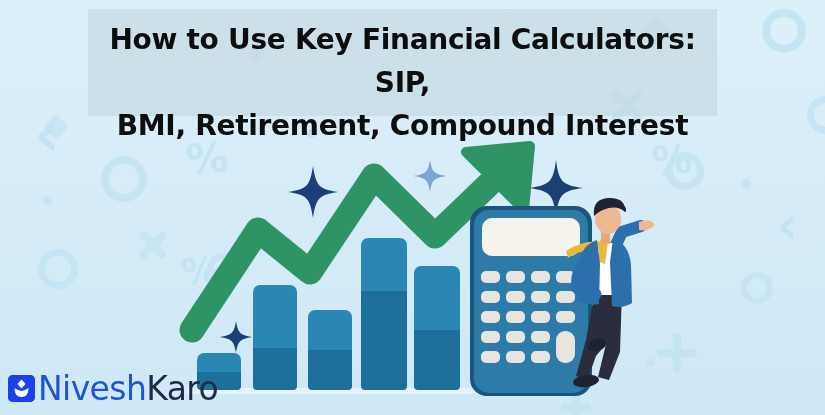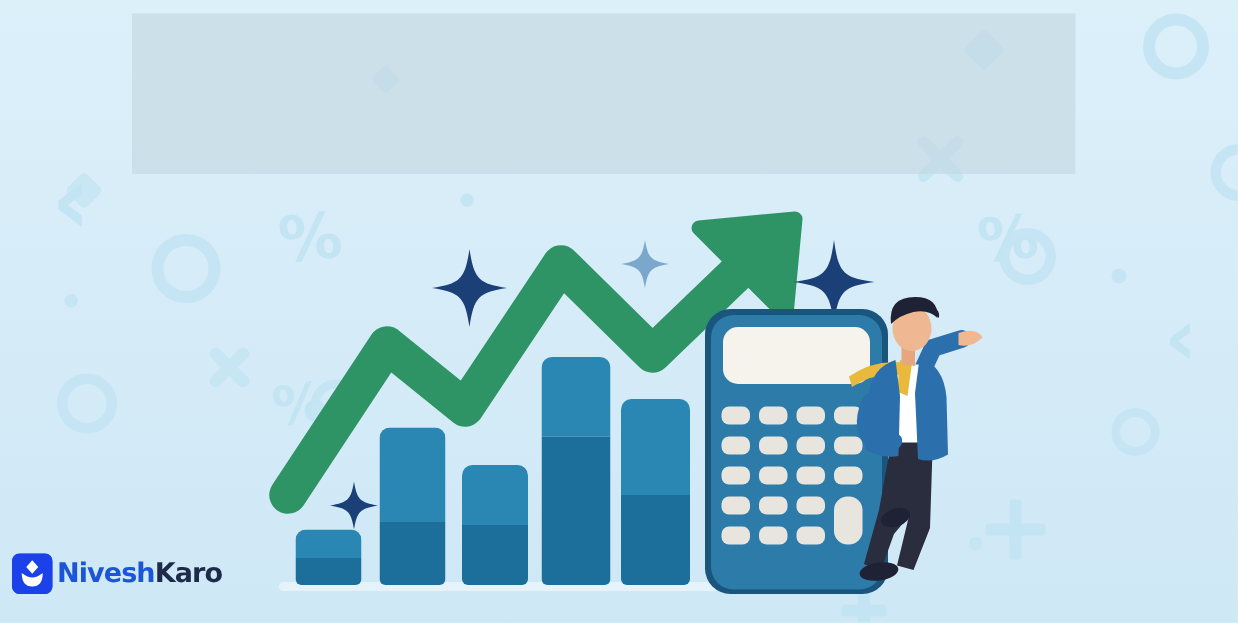--- a/index.html
+++ b/index.html
@@ -38,21 +38,21 @@
     background:rgba(255,255,255,0.45);border-radius:3px;}
 
   
   svg.layer{position:absolute;left:0;top:0;width:825px;height:415px;overflow:visible;}
 
   
   #logo{position:absolute;left:8px;top:369px;display:flex;align-items:center;gap:3px;}
   #logo-mark{position:relative;width:27px;height:27px;border-radius:5px;
     background:#1b42e8;display:block;}
   #logo-text{font-family:"DejaVu Sans","Liberation Sans",sans-serif;
-    font-size:18px;font-weight:700;letter-spacing:-0.6px;white-space:nowrap;}
+    font-size:33px;font-weight:400;letter-spacing:-0.6px;white-space:nowrap;}
   .lg-a{color:#1c56d6;}
   .lg-b{color:#1d2a4a;}
 </style>
 </head>
 <body>
 
 <div id="stage">
 
   <div>
     <div class="ring" style="left:101px;top:156px;width:30px;height:30px;border-width:8px;"></div>
@@ -91,20 +91,24 @@
     <div class="deco" style="left:776px;top:198px;font-size:54px;font-weight:700;">‹</div>
   </div>
 
   <style>
     .cross i{position:absolute;background:#c7e6f4;border-radius:4px;display:block;}
     .plusv:before{left:calc(50% - 4px);top:0;width:8px;height:100%;}
     .plusv:after{left:0;top:calc(50% - 4px);width:100%;height:8px;}
   </style>
 
   <div id="banner"></div>
+  <div id="title">
+    <div>How to Use Key Financial Calculators: SIP,</div>
+    <div>BMI, Retirement, Compound Interest</div>
+  </div>
 
   <div id="baseline"></div>
 
   <div class="bar" style="left:197px;top:353px;width:44px;height:37px;">
     <div class="top" style="height:19px;"></div>
     <div class="bot" style="height:18px;"></div>
   </div>
   <div class="bar" style="left:253px;top:285px;width:44px;height:105px;">
     <div class="top" style="height:63px;"></div>
     <div class="bot" style="height:42px;"></div>

